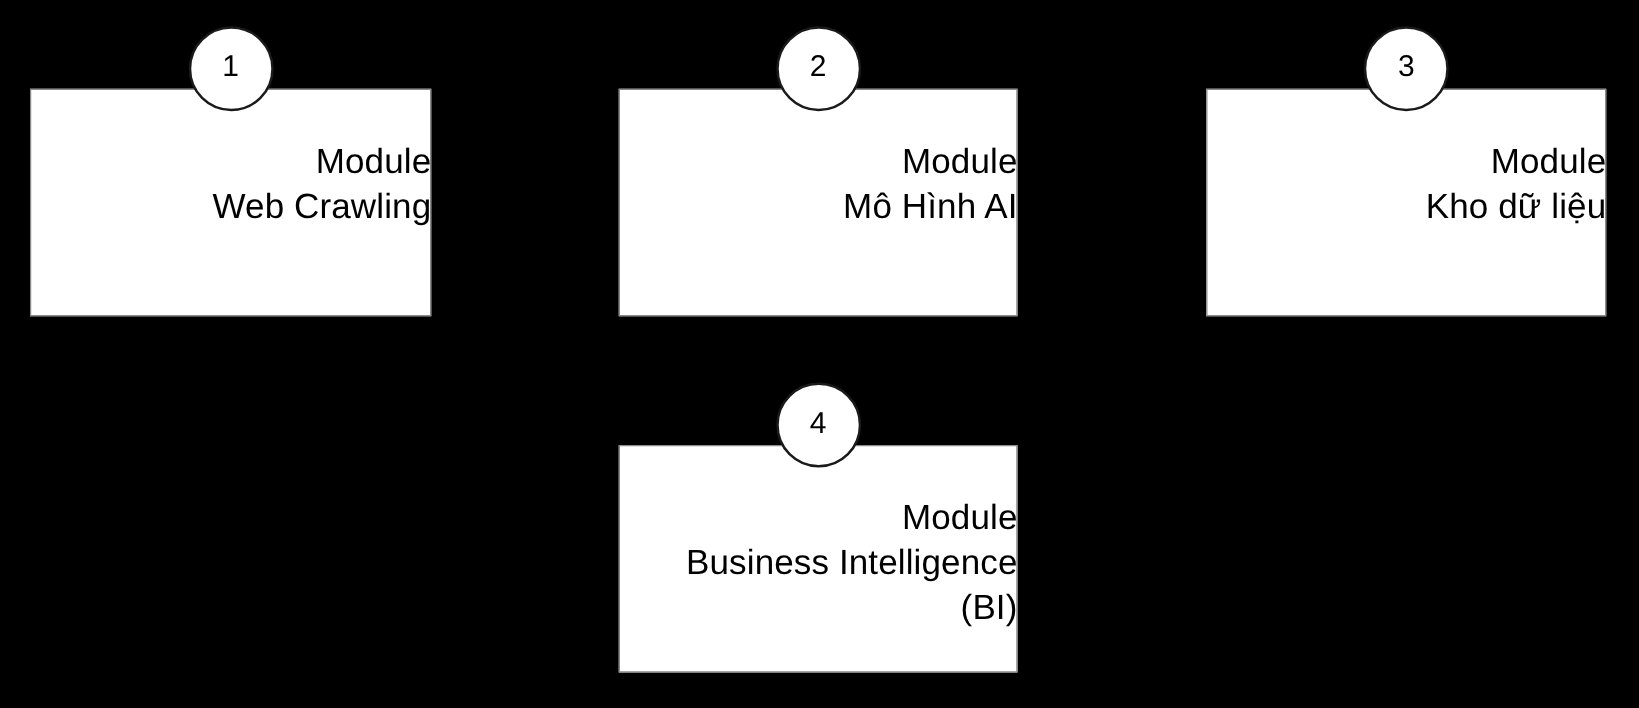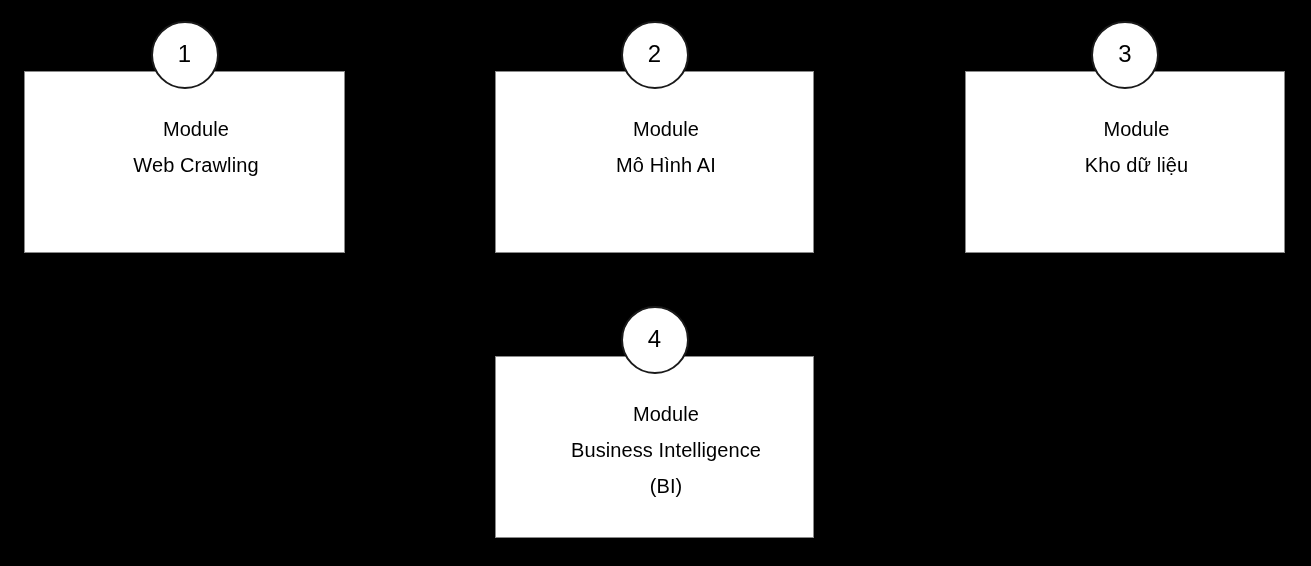--- a/index.html
+++ b/index.html
@@ -29,23 +29,23 @@
     height: 100%;
     background: #ffffff;
     border: 1px solid #8a8a8a;
     box-sizing: border-box;
   }
   .node-label {
     position: absolute;
     left: 0;
     right: 0;
     top: 40px;
-    text-align: center;
+    text-align: right;
     color: #000000;
-    font-size: 20px;
+    font-size: 28px;
     line-height: 36px;
     font-family: "Liberation Sans", sans-serif;
     white-space: pre-line;
     letter-spacing: 0.1px;
     margin-left: 23px;
   }
   .node-badge {
     position: absolute;
     width: 68px;
     height: 68px;

